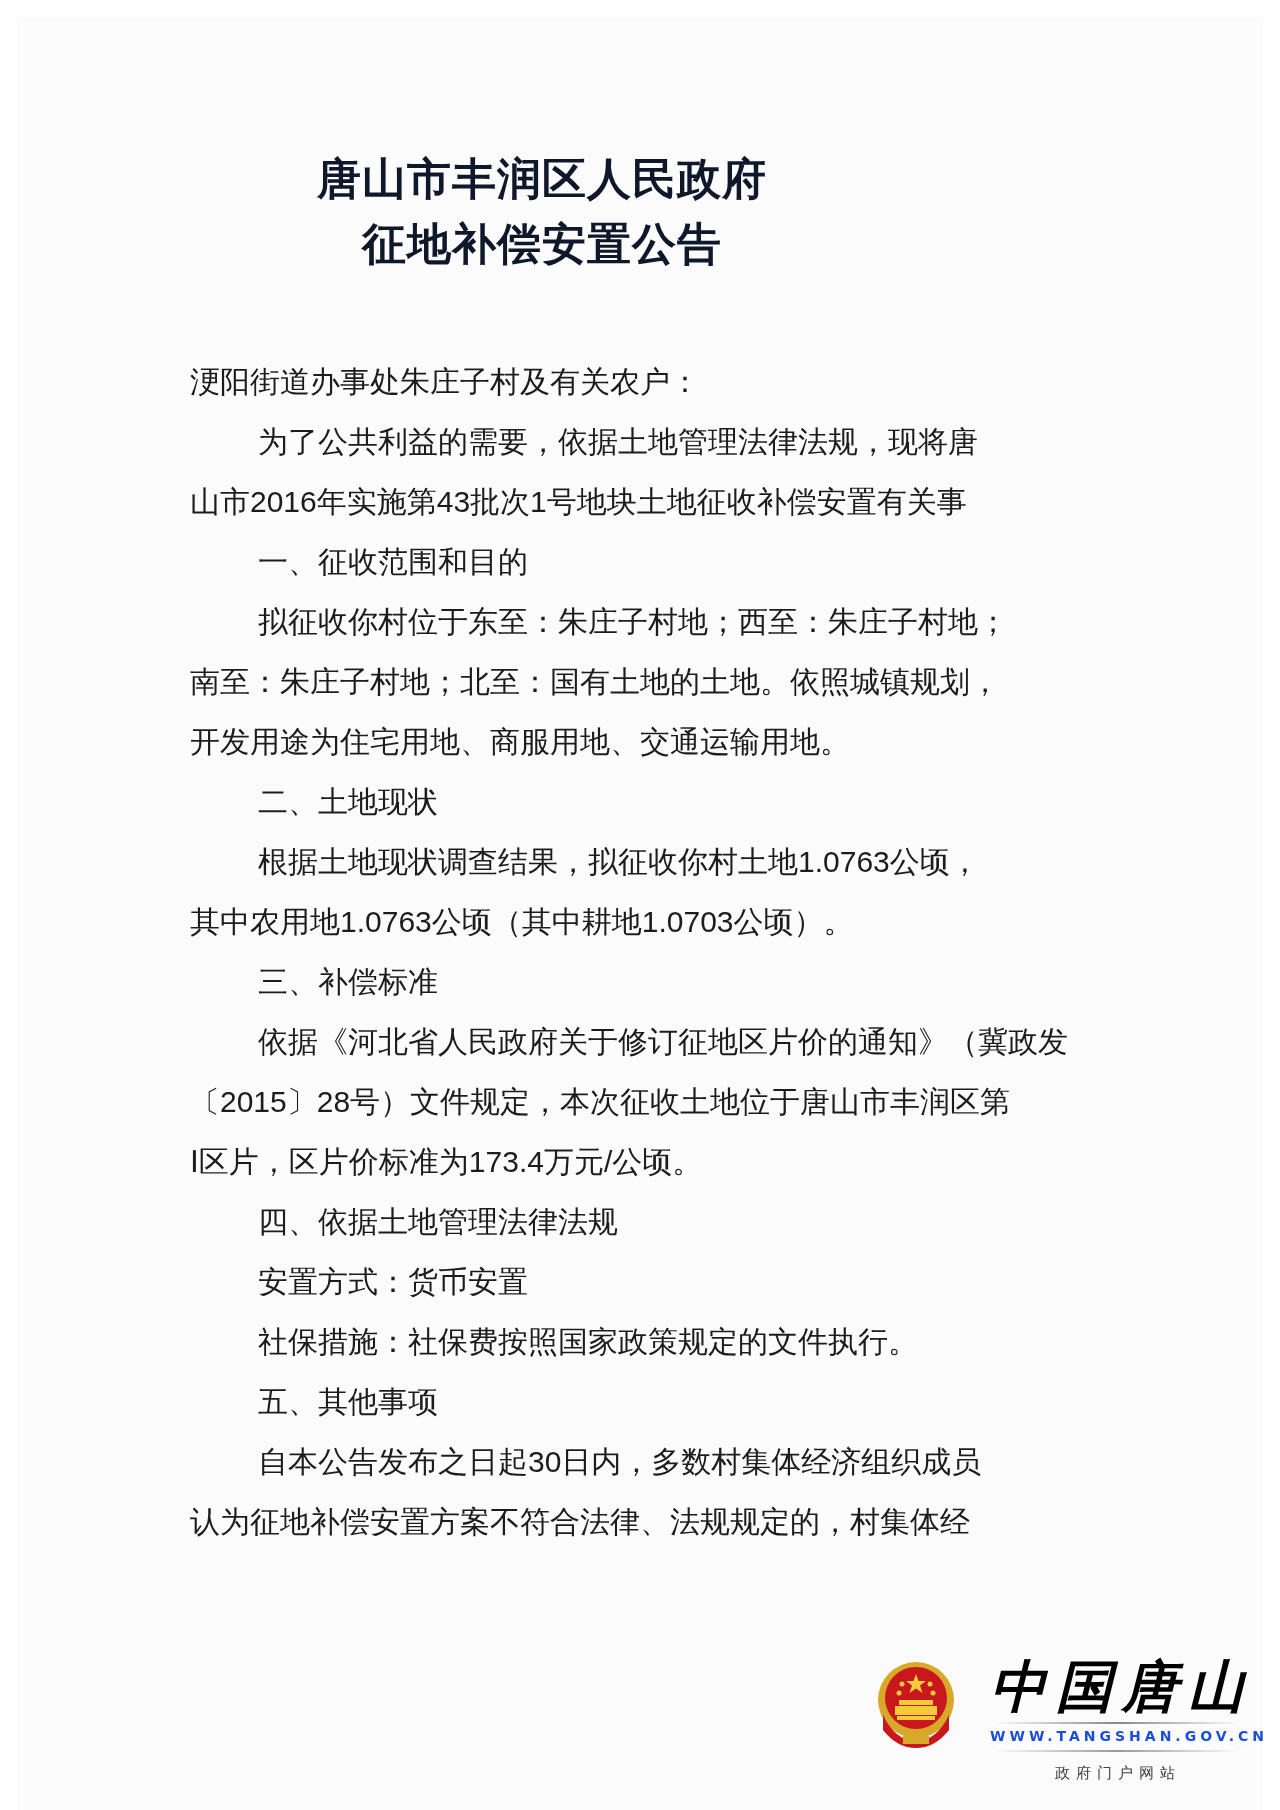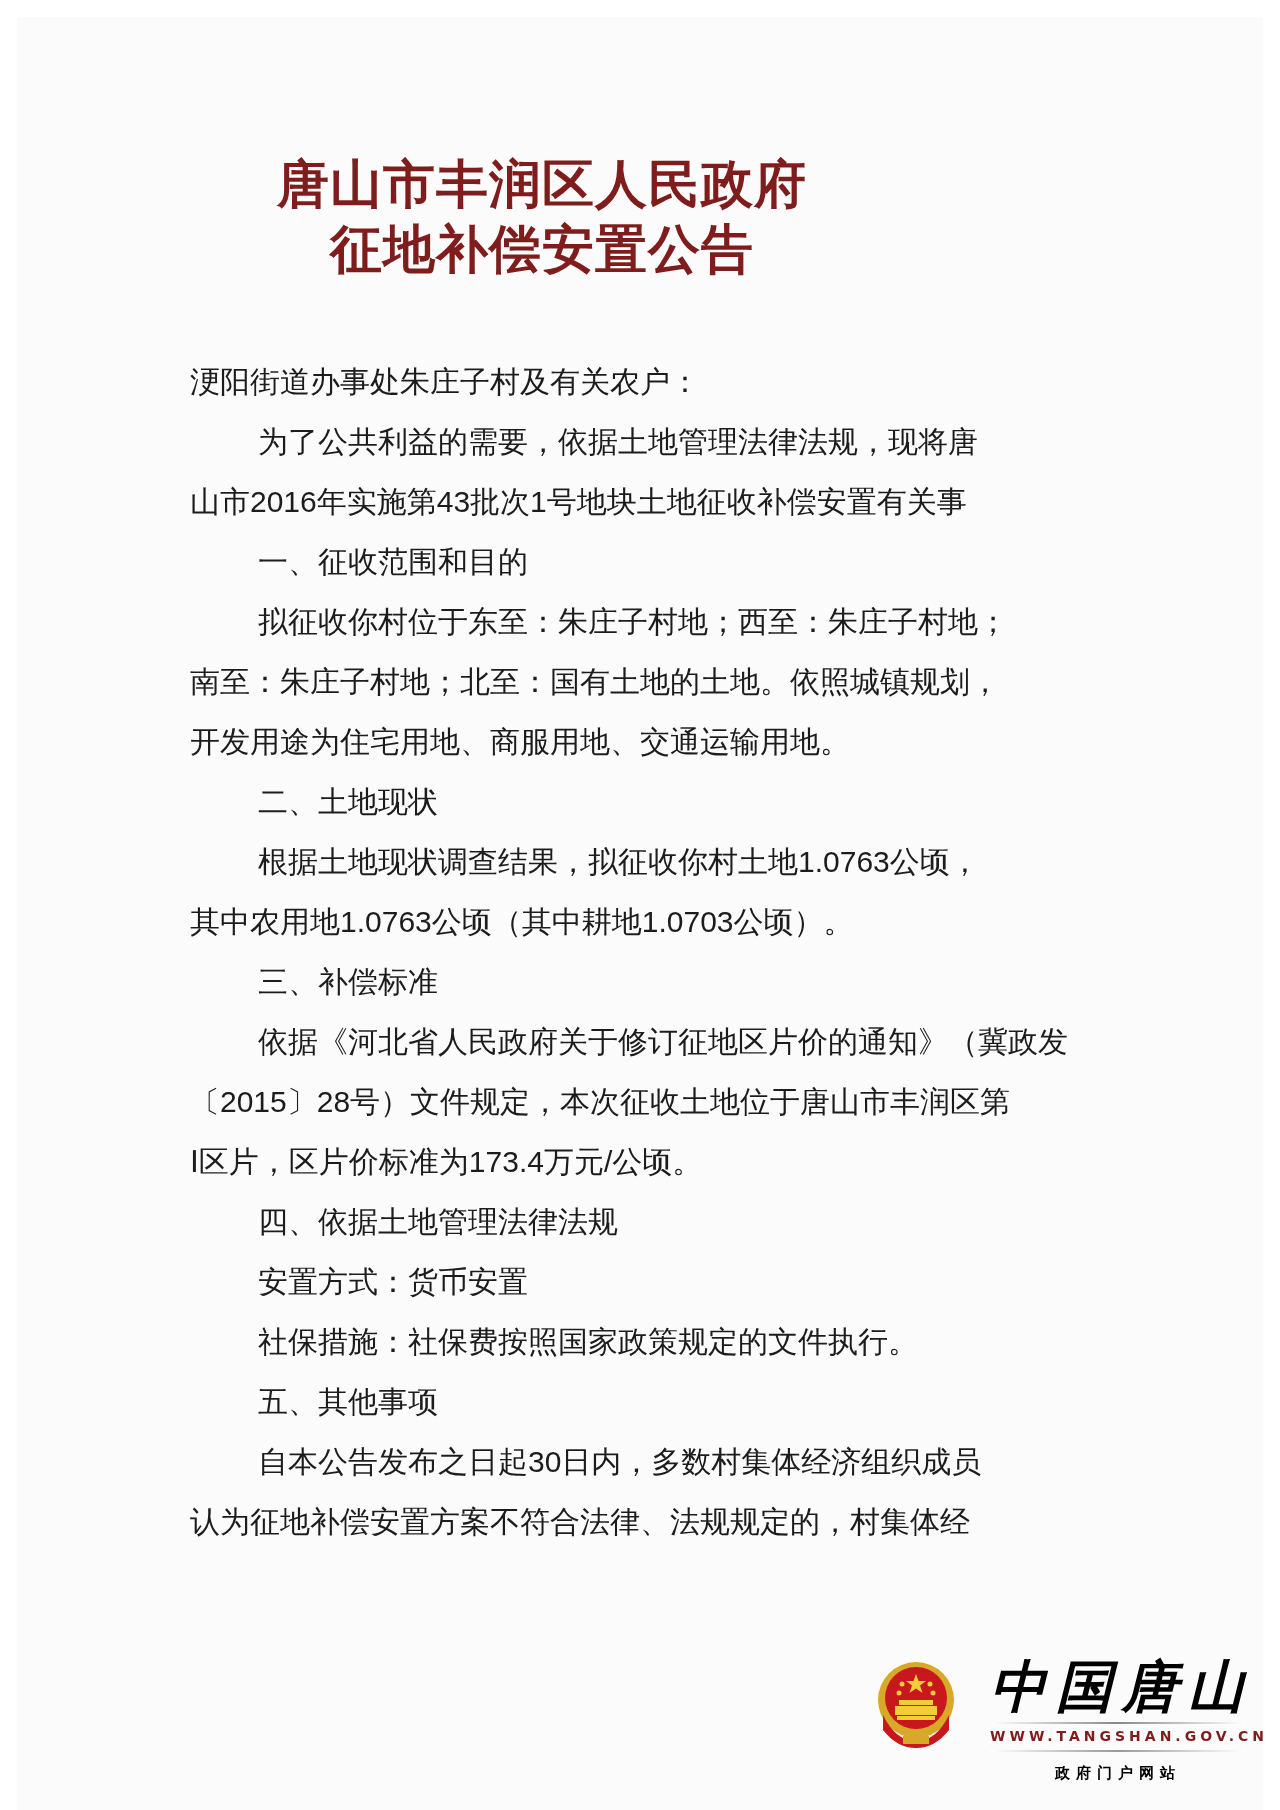--- a/index.html
+++ b/index.html
@@ -7,21 +7,21 @@
     width:1280px; height:1810px; background:#ffffff; position:relative; overflow:hidden;
     font-family: "DejaVu Serif", "Liberation Serif", serif; color:#1a1a1a;
   }
   .paper {
     position:absolute; left:17px; top:17px; right:17px; bottom:0;
     background:#fbfbfc;
   }
   .title {
     position:absolute; left:0; width:1084px; text-align:center;
     font-family: "DejaVu Serif", "Liberation Serif", serif;
-    font-weight:bold; font-size:52px; letter-spacing:1px; color:#7f1d1d;
+    font-weight:bold; font-size:44px; letter-spacing:1px; color:#0f172a;
   }
   .t1 { top:150px; }
   .t2 { top:215px; }
   .body {
     position:absolute; left:190px; top:352px; width:900px;
     font-size:30px; line-height:60px; color:#1c1c1c;
     font-family: Liberation Sans, sans-serif;
   }
   .line { height:60px; white-space:nowrap; }
   .ind { padding-left:68px; }
@@ -33,27 +33,27 @@
   }
   .logo-cn {
     position:absolute; left:120px; top:0px; width:255px;
     font-family: "DejaVu Serif", "Liberation Serif", serif; font-style:italic; font-weight:bold;
     font-size:56px; letter-spacing:10px; color:#000000; white-space:nowrap;
   }
   .logo-rule1 { position:absolute; left:120px; top:72px; width:255px; height:2px; background:linear-gradient(90deg,#fff,#888,#fff); }
   .logo-url {
     position:absolute; left:120px; top:78px; width:260px;
     font-family: "DejaVu Sans", "Liberation Sans", sans-serif; font-weight:bold;
-    font-size:14px; letter-spacing:4px; color:#7f1d1d; white-space:nowrap;
+    font-size:14px; letter-spacing:4px; color:#1d4ed8; white-space:nowrap;
   }
   .logo-rule2 { position:absolute; left:120px; top:100px; width:255px; height:2px; background:linear-gradient(90deg,#fff,#999,#fff); }
   .logo-sub {
     position:absolute; left:185px; top:114px;
     font-family: "DejaVu Sans", "Liberation Sans", sans-serif;
-    font-size:15px; letter-spacing:6px; color:#000000; white-space:nowrap;font-weight:bold;
+    font-size:15px; letter-spacing:6px; color:#404040; white-space:nowrap;
   }
 </style>
 </head>
 <body>
 
 <div class="paper"></div>
 
 <div class="title t1">唐山市丰润区人民政府</div>
 <div class="title t2">征地补偿安置公告</div>
 

